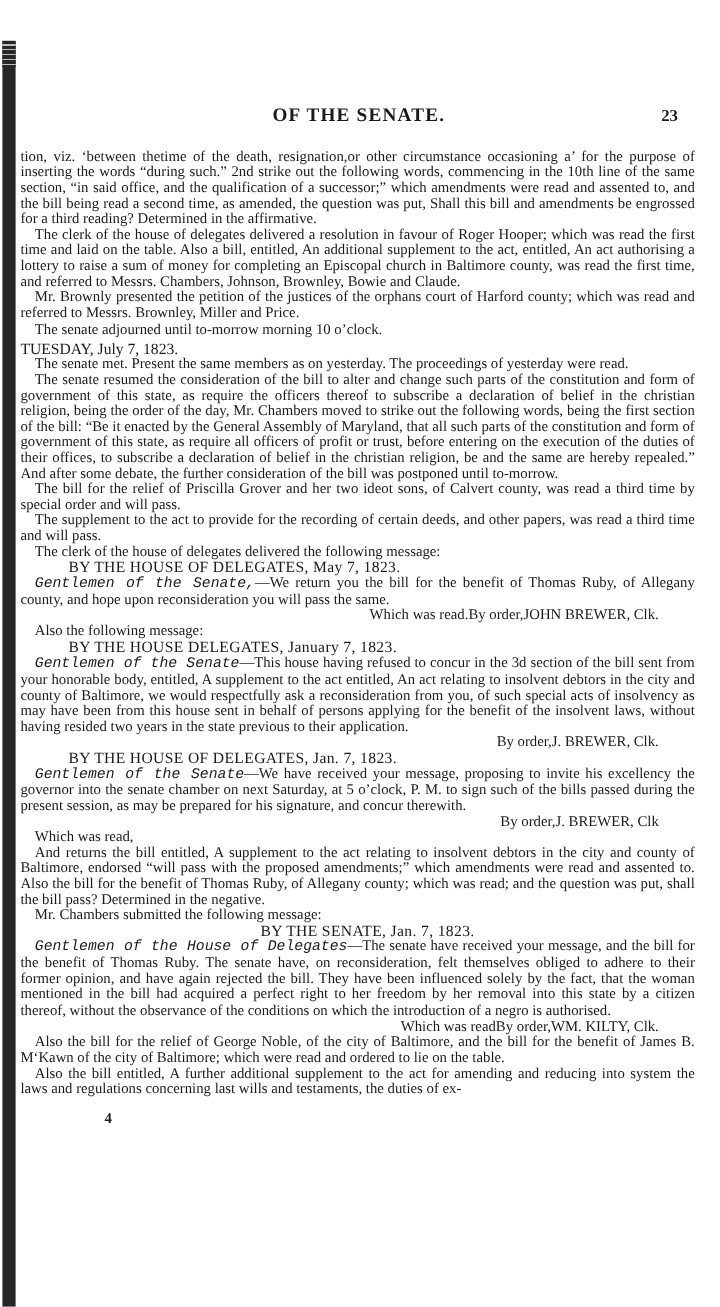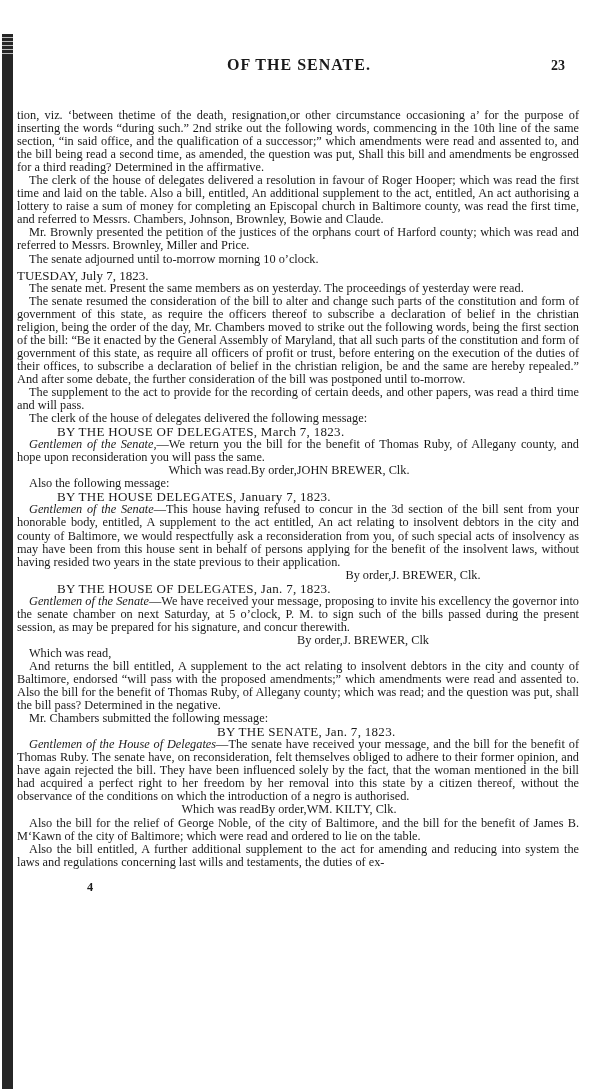--- a/index.html
+++ b/index.html
@@ -16,38 +16,38 @@
   .gutter-top {
     position: absolute; left: 2px; top: 34px; width: 11px; height: 22px;
     background: repeating-linear-gradient(180deg,#262626 0 3px,#bdbdbd 3px 4px);
   }
   .page {
     position: absolute; left: 17px; top: 0; width: 562px;
     font-family: "Liberation Serif", "DejaVu Serif", serif;
     font-size: 12.3px; line-height: 13.05px;
   }
   .running-head {
-    position: absolute; top: 58px; left: 0; width: 562px; height: 20px;
+    position: absolute; top: 90px; left: 0; width: 562px; height: 20px;
   }
   .running-title {
     position: absolute; left: 210px; top: 0;
     font-size: 16px; font-weight: bold; letter-spacing: 1px;
   }
   .folio {
     position: absolute; right: 14px; top: 1px;
     font-size: 14px; font-weight: bold; margin-left: 48px;
   }
-  .body-text { position: absolute; top: 109px; left: 0; width: 562px; }
+  .body-text { position: absolute; top: 124px; left: 0; width: 562px; }
   p { margin: 0; text-align: justify; text-align-last: left; }
   p.indent { text-indent: 12px; }
   .center-head { text-align: center; margin: 0; padding-left: 40px; }
   .date-head { text-align: right; padding-right: 86px; margin: 3px 0 0 0; font-size: 13px; }
-  .sign { display: flex; justify-content: center; padding-left: 12px; padding-right: 30px; }
+  .sign { display: flex; justify-content: flex-end; padding-left: 12px; padding-right: 30px; }
   .sign span { white-space: pre; }
-  i { font-style: italic; }
+  i { font-style: italic; font-family: Liberation Mono, monospace; }
   .sig-note { text-align: left; padding-left: 70px; font-weight: bold; margin-top: 12px; }
   .smallcaps-head { font-size: 13px; letter-spacing: 0.3px; }
 </style>
 </head>
 <body>
 
 <div class="gutter"></div>
 <div class="gutter-top"></div>
 
 <div class="page">
@@ -59,24 +59,25 @@
   <div class="body-text">
     <p>tion, viz. ‘between thetime of the death, resignation,or other circumstance occasioning a’ for the purpose of inserting the words “during such.” 2nd strike out the following words, commencing in the 10th line of the same section, “in said office, and the qualification of a successor;” which amendments were read and assented to, and the bill being read a second time, as amended, the question was put, Shall this bill and amendments be engrossed for a third reading? Determined in the affirmative.</p>
     <p class="indent">The clerk of the house of delegates delivered a resolution in favour of Roger Hooper; which was read the first time and laid on the table. Also a bill, entitled, An additional supplement to the act, entitled, An act authorising a lottery to raise a sum of money for completing an Episcopal church in Baltimore county, was read the first time, and referred to Messrs. Chambers, Johnson, Brownley, Bowie and Claude.</p>
     <p class="indent">Mr. Brownly presented the petition of the justices of the orphans court of Harford county; which was read and referred to Messrs. Brownley, Miller and Price.</p>
     <p class="indent">The senate adjourned until to-morrow morning 10 o’clock.</p>
 
     <p class="date-head">TUESDAY, July 7, 1823.</p>
 
     <p class="indent">The senate met. Present the same members as on yesterday. The proceedings of yesterday were read.</p>
     <p class="indent">The senate resumed the consideration of the bill to alter and change such parts of the constitution and form of government of this state, as require the officers thereof to subscribe a declaration of belief in the christian religion, being the order of the day, Mr. Chambers moved to strike out the following words, being the first section of the bill: “Be it enacted by the General Assembly of Maryland, that all such parts of the constitution and form of government of this state, as require all officers of profit or trust, before entering on the execution of the duties of their offices, to subscribe a declaration of belief in the christian religion, be and the same are hereby repealed.” And after some debate, the further consideration of the bill was postponed until to-morrow.</p>
+    <p class="indent">The bill for the relief of Priscilla Grover and her two ideot sons, of Calvert county, was read a third time by special order and will pass.</p>
     <p class="indent">The supplement to the act to provide for the recording of certain deeds, and other papers, was read a third time and will pass.</p>
     <p class="indent">The clerk of the house of delegates delivered the following message:</p>
 
-    <p class="center-head smallcaps-head">BY THE HOUSE OF DELEGATES, March 7, 1823.</p>
+    <p class="center-head smallcaps-head">BY THE HOUSE OF DELEGATES, May 7, 1823.</p>
     <p class="indent"><i>Gentlemen of the Senate,</i><span>—We return you the bill for the benefit of Thomas Ruby, of Allegany county, and hope upon reconsideration you will pass the same.</span></p>
     <div class="sign">
       <span>Which was read.</span>
       <span>By order,</span>
       <span>JOHN BREWER, Clk.</span>
     </div>
 
     <p class="indent">Also the following message:</p>
     <p class="center-head smallcaps-head">BY THE HOUSE DELEGATES, January 7, 1823.</p>
     <p class="indent"><i>Gentlemen of the Senate</i><span>—This house having refused to concur in the 3d section of the bill sent from your honorable body, entitled, A supplement to the act entitled, An act relating to insolvent debtors in the city and county of Baltimore, we would respectfully ask a reconsideration from you, of such special acts of insolvency as may have been from this house sent in behalf of persons applying for the benefit of the insolvent laws, without having resided two years in the state previous to their application.</span></p>

